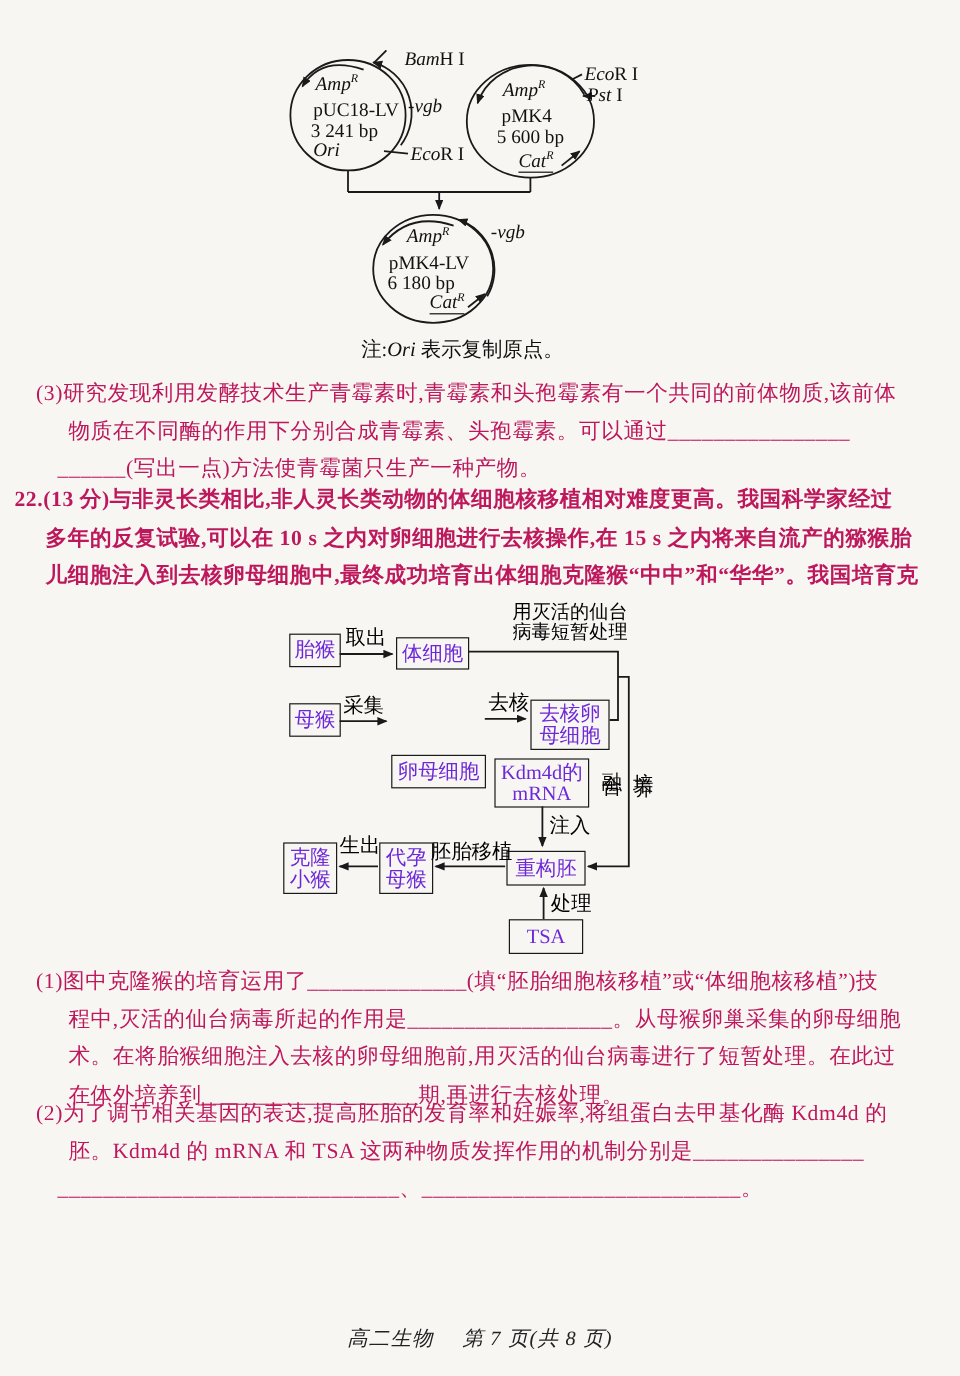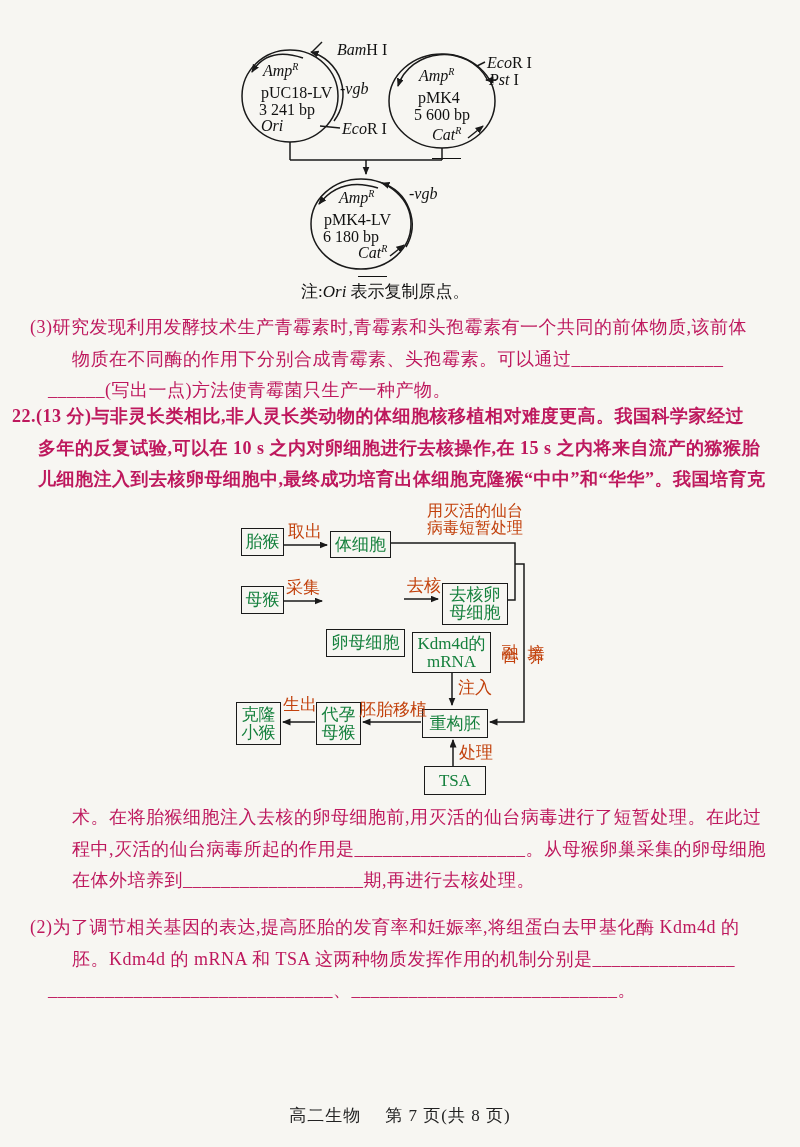--- a/index.html
+++ b/index.html
@@ -8,40 +8,40 @@
     width:800px;height:1147px;
     background:#f7f6f2;
     font-family:"Liberation Serif","DejaVu Serif",serif;
     color:#1a1a1a;
     overflow:hidden;
   }
   svg{position:absolute;left:0;top:0;}
   
   .para{position:absolute;font-size:18px;line-height:31.5px;letter-spacing:0.5px;color:#be185d;}
   .tline{white-space:nowrap;}
-  .ind27{margin-left:42px;}
+  .ind27{margin-left:27px;}
   .ind26{margin-left:26px;}
   .ind18{margin-left:18px;}
   
   .flabel{position:absolute;font-size:16px;line-height:17px;white-space:nowrap;color:#111;}
   .flabel i{font-family:"Liberation Serif",serif;}
   .flabel sup{font-size:10px;vertical-align:super;line-height:0;}
-  .catu{border-bottom:1.4px solid #111;padding-bottom:15px;}
+  .catu{border-bottom:1.4px solid #111;padding-bottom:0px;}
   
   .fbox{
     position:absolute;border:1.6px solid #1a1a1a;background:transparent;
     display:flex;align-items:center;justify-content:center;text-align:center;
-    font-size:17px;line-height:18px;color:#15803d;white-space:pre-line;
+    font-size:17px;line-height:18px;color:#6d28d9;white-space:pre-line;
   }
-  .flbl{position:absolute;font-size:17px;line-height:17.5px;color:#c2410c;white-space:pre-line;}
+  .flbl{position:absolute;font-size:17px;line-height:17.5px;color:#000000;white-space:pre-line;}
   .vert{writing-mode:vertical-rl;letter-spacing:3px;}
   .center-lbl{text-align:center;}
   
   .footer{position:absolute;left:0;top:1104px;width:800px;text-align:center;font-size:17px;letter-spacing:1px;color:#222;}
-  .footer span{margin:0 12px;}
+  .footer span{margin:0 12px;font-style:italic;}
 </style>
 </head>
 <body>
 
 <div id="page">
 
   <svg width="800" height="1147" viewBox="0 0 800 1147">
     <defs>
       <marker id="ah" markerWidth="9" markerHeight="8" refX="7.5" refY="3.5" orient="auto" markerUnits="userSpaceOnUse">
         <path d="M0,0 L8.5,3.5 L0,7 Z" fill="#1a1a1a"></path>
@@ -147,22 +147,23 @@
   <span class="flbl center-lbl" style="left:427px;top:502px;font-size:16px;line-height:17px;">用灭活的仙台
 病毒短暂处理</span>
   <span class="flbl vert" style="left:501px;top:630px;">融合</span>
   <span class="flbl vert" style="left:527px;top:630px;">培养</span>
   <span class="flbl" style="left:458px;top:679px;">注入</span>
   <span class="flbl" style="left:459px;top:744px;">处理</span>
   <span class="flbl" style="left:359px;top:701px;">胚胎移植</span>
   <span class="flbl" style="left:283px;top:696px;">生出</span>
 
   <div class="para" style="left:30px;top:802px;">
+    <div class="tline">(1)图中克隆猴的培育运用了______________(填“胚胎细胞核移植”或“体细胞核移植”)技</div>
+    <div class="tline ind27">程中,灭活的仙台病毒所起的作用是__________________。从母猴卵巢采集的卵母细胞</div>
     <div class="tline ind27">术。在将胎猴细胞注入去核的卵母细胞前,用灭活的仙台病毒进行了短暂处理。在此过</div>
-    <div class="tline ind27">程中,灭活的仙台病毒所起的作用是__________________。从母猴卵巢采集的卵母细胞</div>
     <div class="tline ind27">在体外培养到___________________期,再进行去核处理。</div>
   </div>
 
   <div class="para" style="left:30px;top:912px;">
     <div class="tline">(2)为了调节相关基因的表达,提高胚胎的发育率和妊娠率,将组蛋白去甲基化酶 Kdm4d 的</div>
     <div class="tline ind27">胚。Kdm4d 的 mRNA 和 TSA 这两种物质发挥作用的机制分别是_______________</div>
     <div class="tline ind18">______________________________、____________________________。</div>
   </div>
 
 

